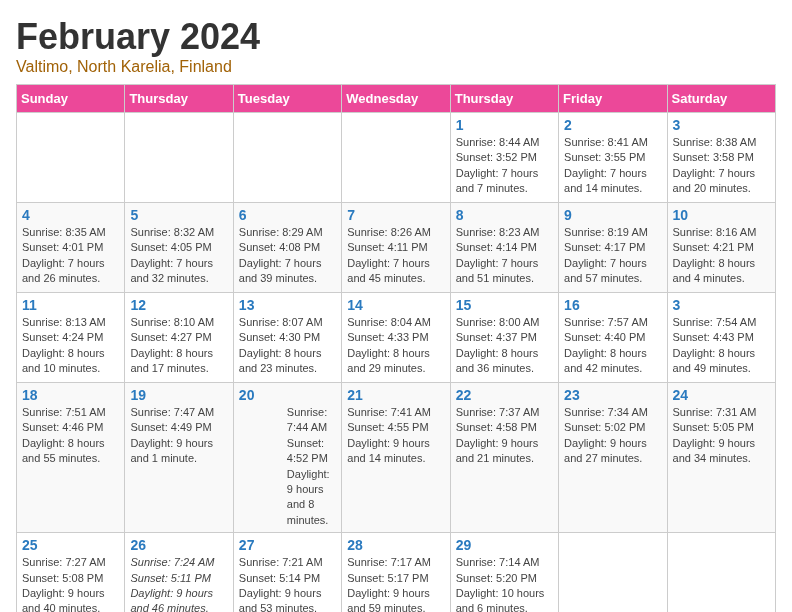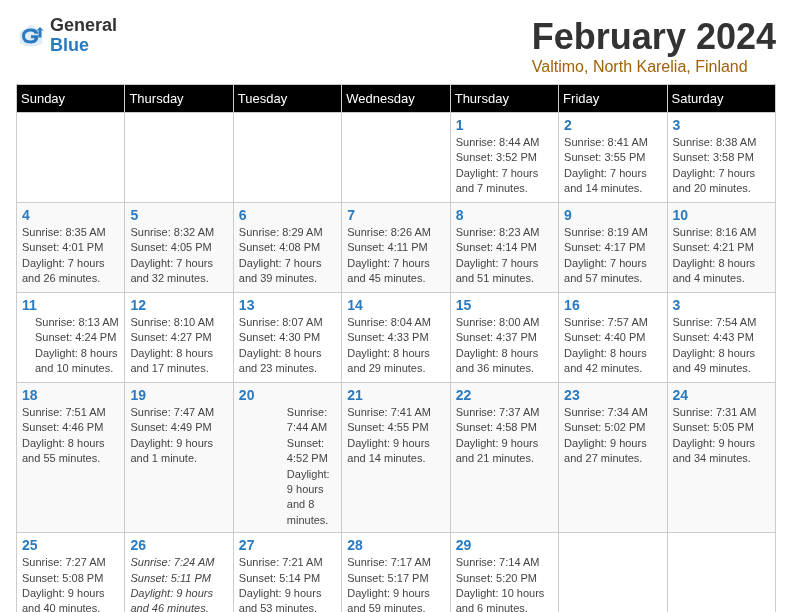--- a/index.html
+++ b/index.html
@@ -51,24 +51,24 @@
     .subtitle {
       font-size: 16px;
       color: #a16207;
     }
     table {
       width: 100%;
       border-collapse: collapse;
       table-layout: fixed;
     }
     thead tr th {
-      background-color: #000000;
+      background-color: #ec4899;
       color: #fff;
       font-size: 13px;
-      font-weight: normal;
+      font-weight: bold;
       padding: 6px 4px;
       text-align: left;
       border: 1px solid #ccc;
     }
     tbody tr td {
       border: 1px solid #ccc;
       vertical-align: top;
       padding: 4px 5px;
       font-size: 11px;
       color: #333;
@@ -90,32 +90,20 @@
       background-color: #f9f9f9;
     }
     tbody tr:nth-child(odd) td {
       background-color: #fff;
     }
   </style>
 </head>
 <body>
 
 <div class="header-section">
-  <div class="logo">
-    <svg class="logo-icon" viewBox="0 0 40 40">
-      <rect x="0" y="0" width="40" height="40" fill="white"></rect>
-      <path d="M20 5 L35 15 L35 30 Q20 38 5 30 L5 15 Z" fill="#2a7abf" opacity="0.15"></path>
-      <path d="M8 20 Q8 10 20 10 Q28 10 30 17 L25 17 Q24 14 20 14 Q12 14 12 20 Q12 26 20 26 Q24 26 25 23 L20 23 L20 19 L30 19 L30 21 Q29 30 20 30 Q8 30 8 20Z" fill="#2a7abf"></path>
-      <path d="M32 8 L38 14 L34 12 L34 22 L30 22 L30 12 L26 14 Z" fill="#2a7abf"></path>
-    </svg>
-    <div class="logo-text">
-      <span class="logo-general">General</span>
-      <span class="logo-blue">Blue</span>
-    </div>
-  </div>
   <div class="title-section">
     <div class="main-title">February 2024</div>
     <div class="subtitle">Valtimo, North Karelia, Finland</div>
   </div>
 </div>
 
 <table>
   <thead>
     <tr>
     <th>Sunday</th>
@@ -202,21 +190,21 @@
           <span class="day-number">10</span>
           <div class="day-info" style="white-space: pre-line;">Sunrise: 8:16 AM
 Sunset: 4:21 PM
 Daylight: 8 hours
 and 4 minutes.</div>
         </td>
       </tr>
       <tr>
         <td>
           <span class="day-number">11</span>
-          <div class="day-info" style="white-space: pre-line; margin-left: 13px;">Sunrise: 8:13 AM
+          <div class="day-info" style="white-space: pre-line;">Sunrise: 8:13 AM
 Sunset: 4:24 PM
 Daylight: 8 hours
 and 10 minutes.</div>
         </td>
         <td>
           <span class="day-number">12</span>
           <div class="day-info" style="white-space: pre-line;">Sunrise: 8:10 AM
 Sunset: 4:27 PM
 Daylight: 8 hours
 and 17 minutes.</div>

